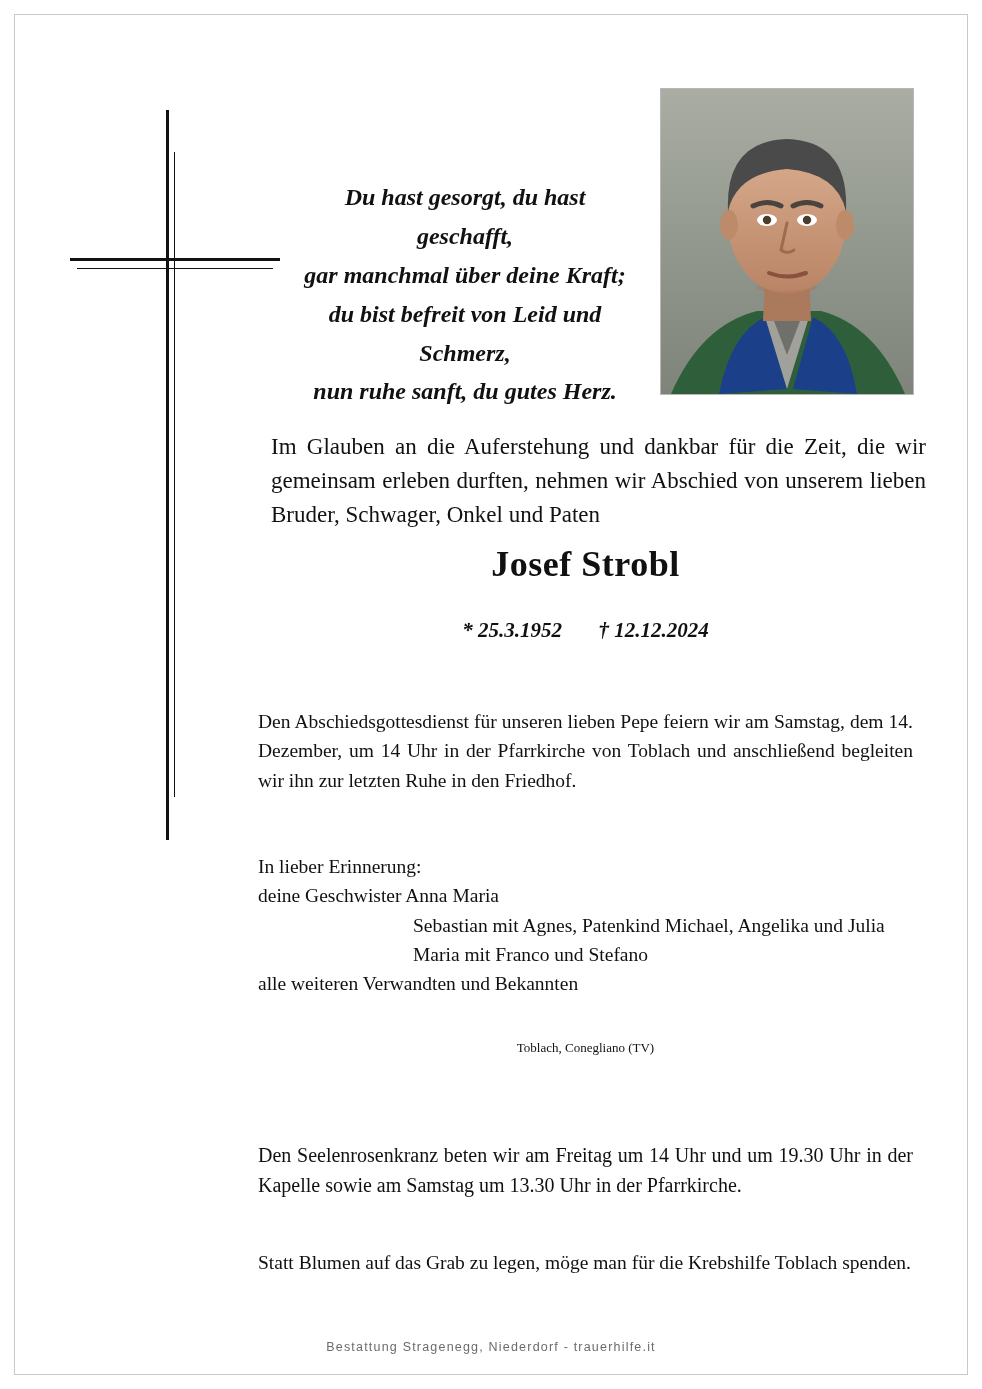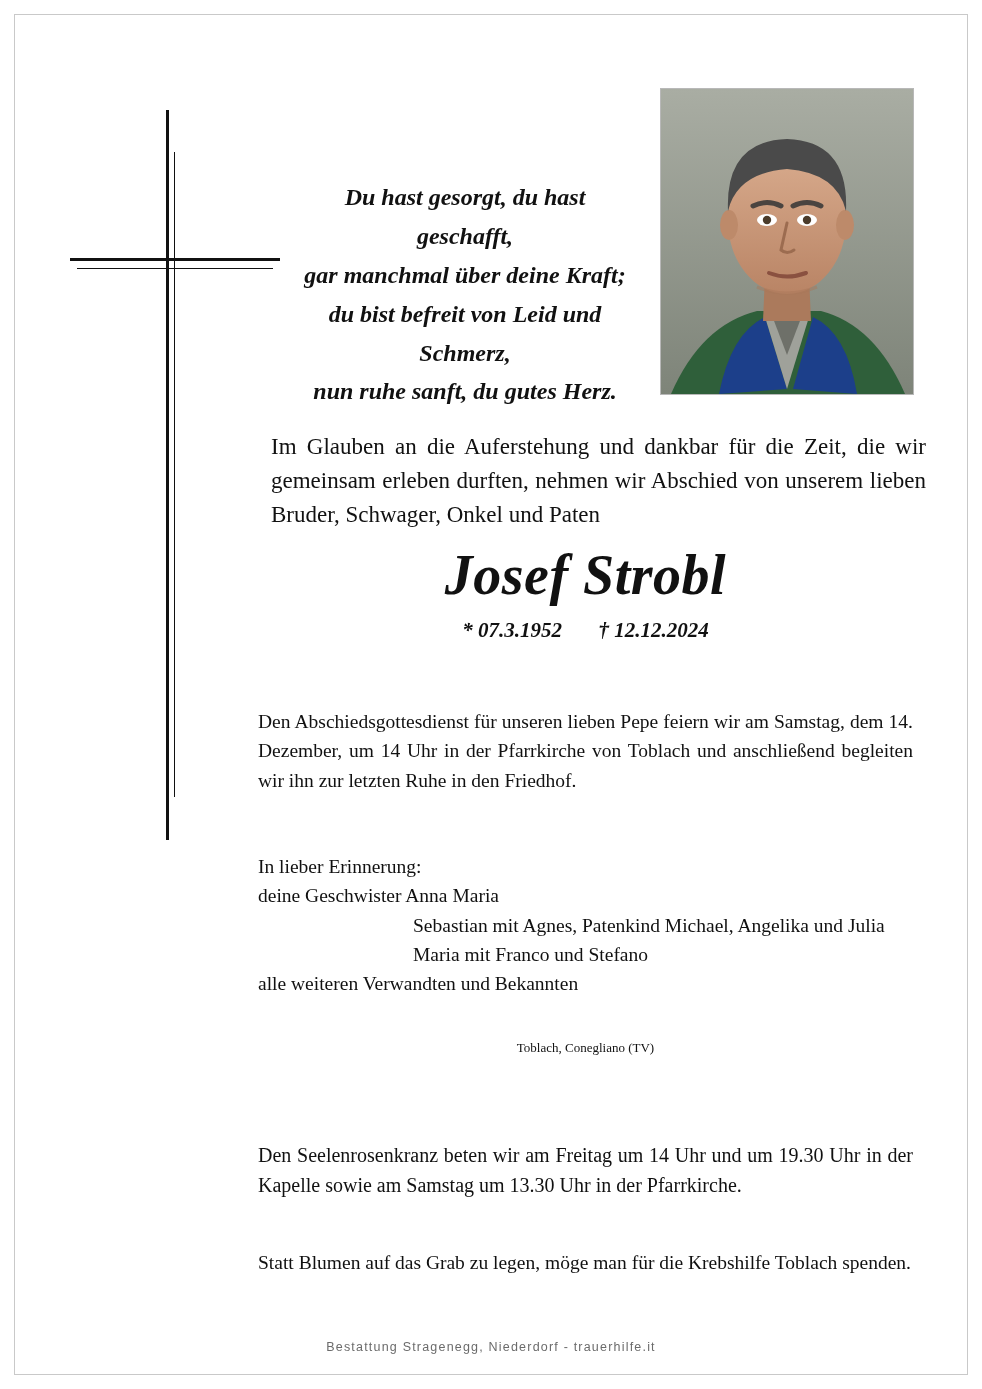--- a/index.html
+++ b/index.html
@@ -111,23 +111,22 @@
     font-size: 23px;
     line-height: 1.48;
     text-align: justify;
     margin-left: 19px;
   }
   .name {
     left: 258px;
     top: 543px;
     width: 655px;
     text-align: center;
-    font-size: 56px;
+    font-size: 36px;
     font-weight: bold;
-    font-style: italic;
     letter-spacing: 0.5px;
   }
   .dates {
     left: 258px;
     top: 618px;
     width: 655px;
     text-align: center;
     font-size: 21px;
     font-weight: bold;
     font-style: italic;
@@ -248,21 +247,21 @@
     <div>gar manchmal über deine Kraft;</div>
     <div>du bist befreit von Leid und Schmerz,</div>
     <div>nun ruhe sanft, du gutes Herz.</div>
   </div>
 
   <div class="block intro">Im Glauben an die Auferstehung und dankbar für die Zeit, die wir gemeinsam erleben durften, nehmen wir Abschied von unserem lieben Bruder, Schwager, Onkel und Paten</div>
 
   <div class="block name">Josef Strobl</div>
 
   <div class="block dates">
-    <span>* 07.3.1952</span>
+    <span>* 25.3.1952</span>
     <span class="sep"></span>
     <span>† 12.12.2024</span>
   </div>
 
   <div class="block service">Den Abschiedsgottesdienst für unseren lieben Pepe feiern wir am Samstag, dem 14. Dezember, um 14 Uhr in der Pfarrkirche von Toblach und anschließend begleiten wir ihn zur letzten Ruhe in den Friedhof.</div>
 
   <div class="block memory">
     <div>In lieber Erinnerung:</div>
     <div>deine Geschwister Anna Maria</div>
     <div class="indent">Sebastian mit Agnes, Patenkind Michael, Angelika und Julia</div>

